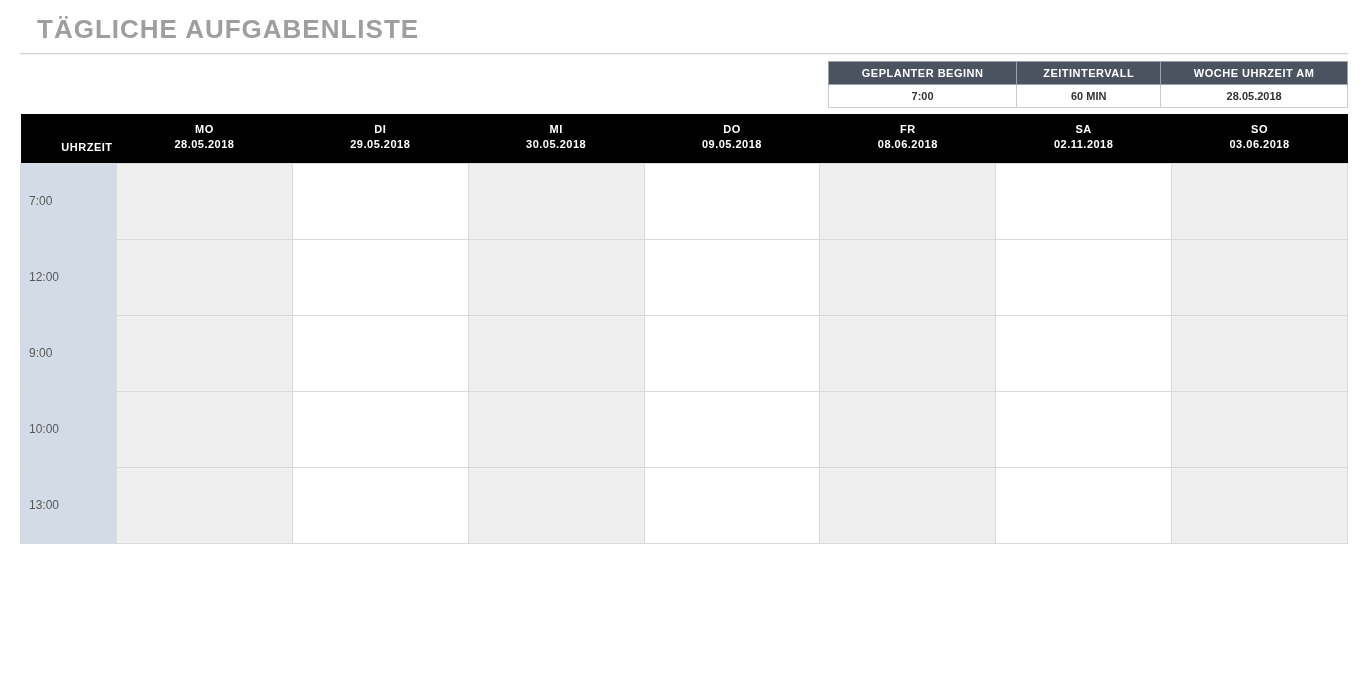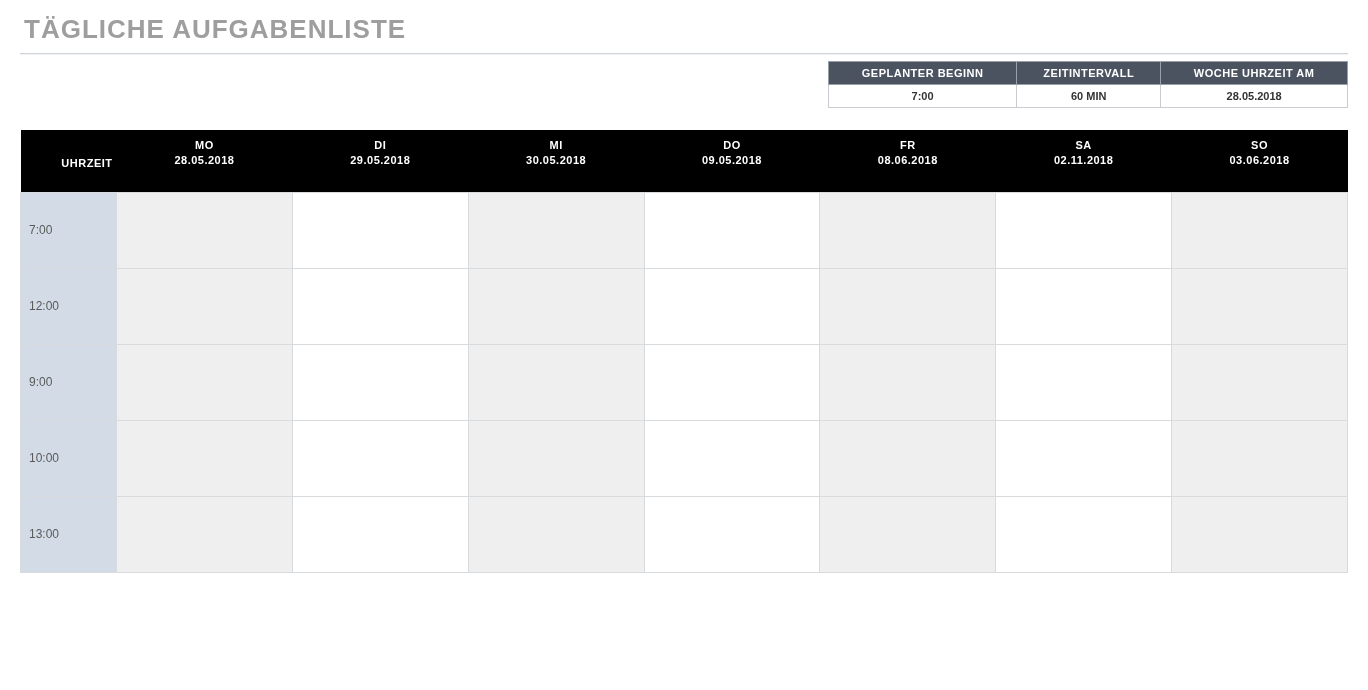--- a/index.html
+++ b/index.html
@@ -12,34 +12,34 @@
     width: 1368px;
   }
   .page {
     padding: 10px 20px 0 20px;
   }
   .title {
     font-size: 26px;
     font-weight: 700;
     letter-spacing: 1px;
     color: #9e9e9e;
-    margin: 4px 0 8px 4px;
+    margin: 4px 0 8px 17px;
   }
   .title-underline {
     height: 0;
     border-top: 1px solid #d0d4d8;
     border-bottom: 1px solid #eef0f2;
     margin-bottom: 6px;
   }
 
   
   .settings-wrap {
     display: flex;
     justify-content: flex-end;
-    margin-bottom: 22px;
+    margin-bottom: 6px;
     align-items: flex-end;
   }
   .settings {
     width: 520px;
     border-collapse: collapse;
     font-size: 11px;
   }
   .settings th {
     background: #4b5360;
     color: #ffffff;
@@ -67,21 +67,21 @@
     border-collapse: collapse;
     table-layout: fixed;
   }
   .schedule col.time-col { width: 96px; }
   .schedule thead th {
     background: #000000;
     color: #ffffff;
     font-size: 11px;
     font-weight: 700;
     text-align: center;
-    padding: 8px 4px 23px 4px;
+    padding: 8px 4px 10px 4px;
     border: none;
     letter-spacing: .5px;
   }
   .schedule thead th.uhrzeit {
     vertical-align: bottom;
     text-align: right;
   }
   .schedule thead .day-abbr { display: block; line-height: 1.4; }
   .schedule thead .day-date { display: block; line-height: 1.4; }
 

